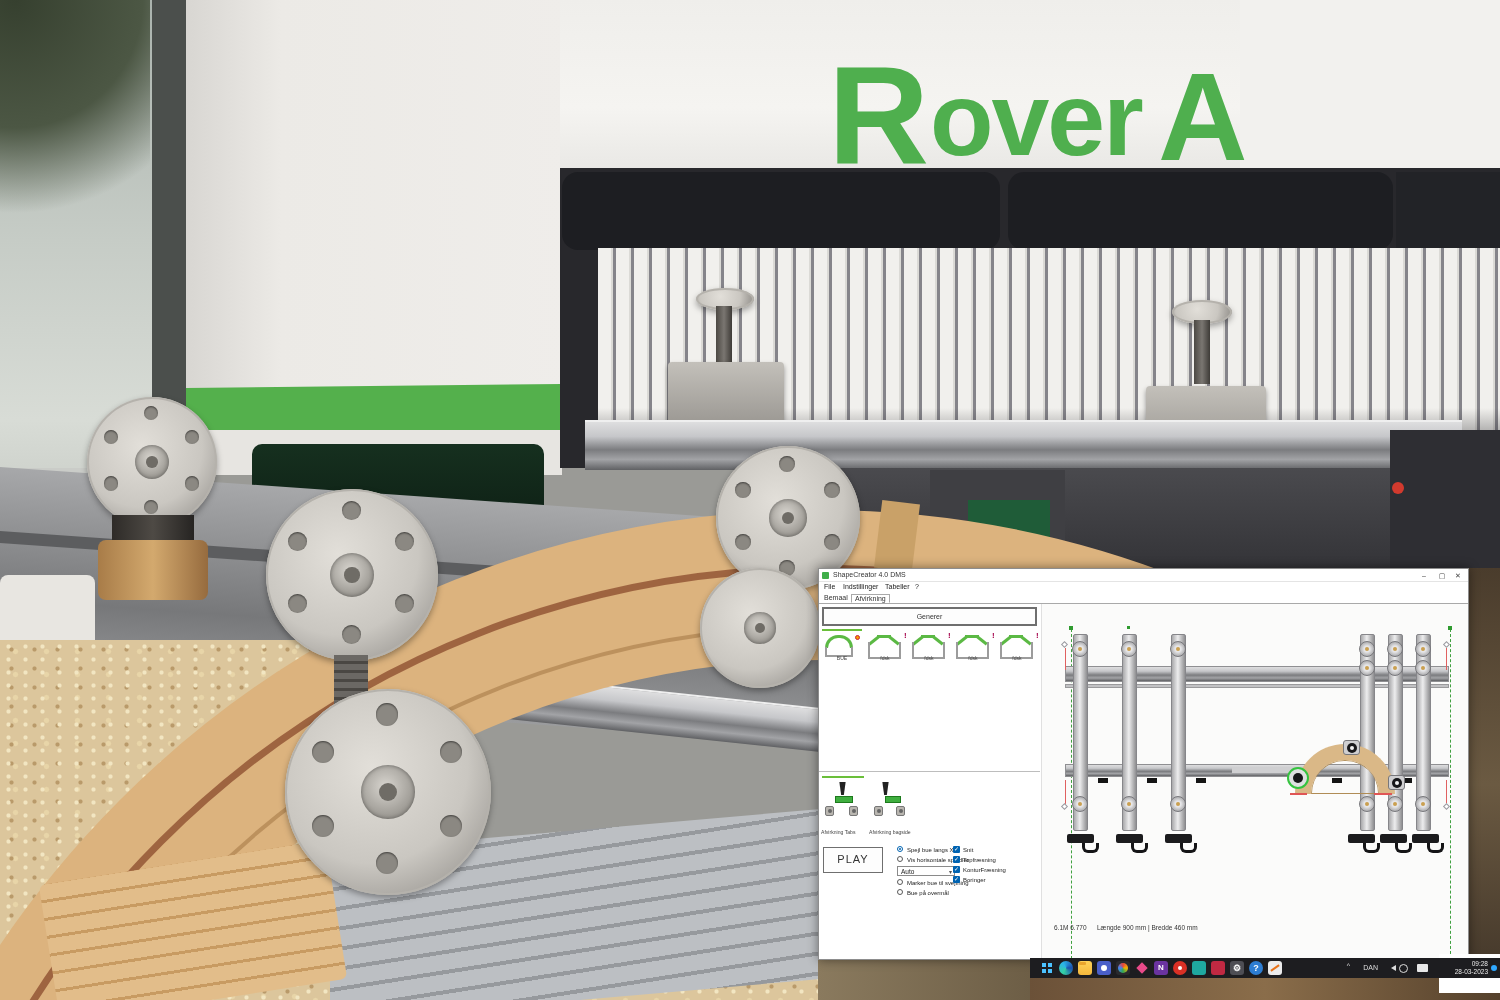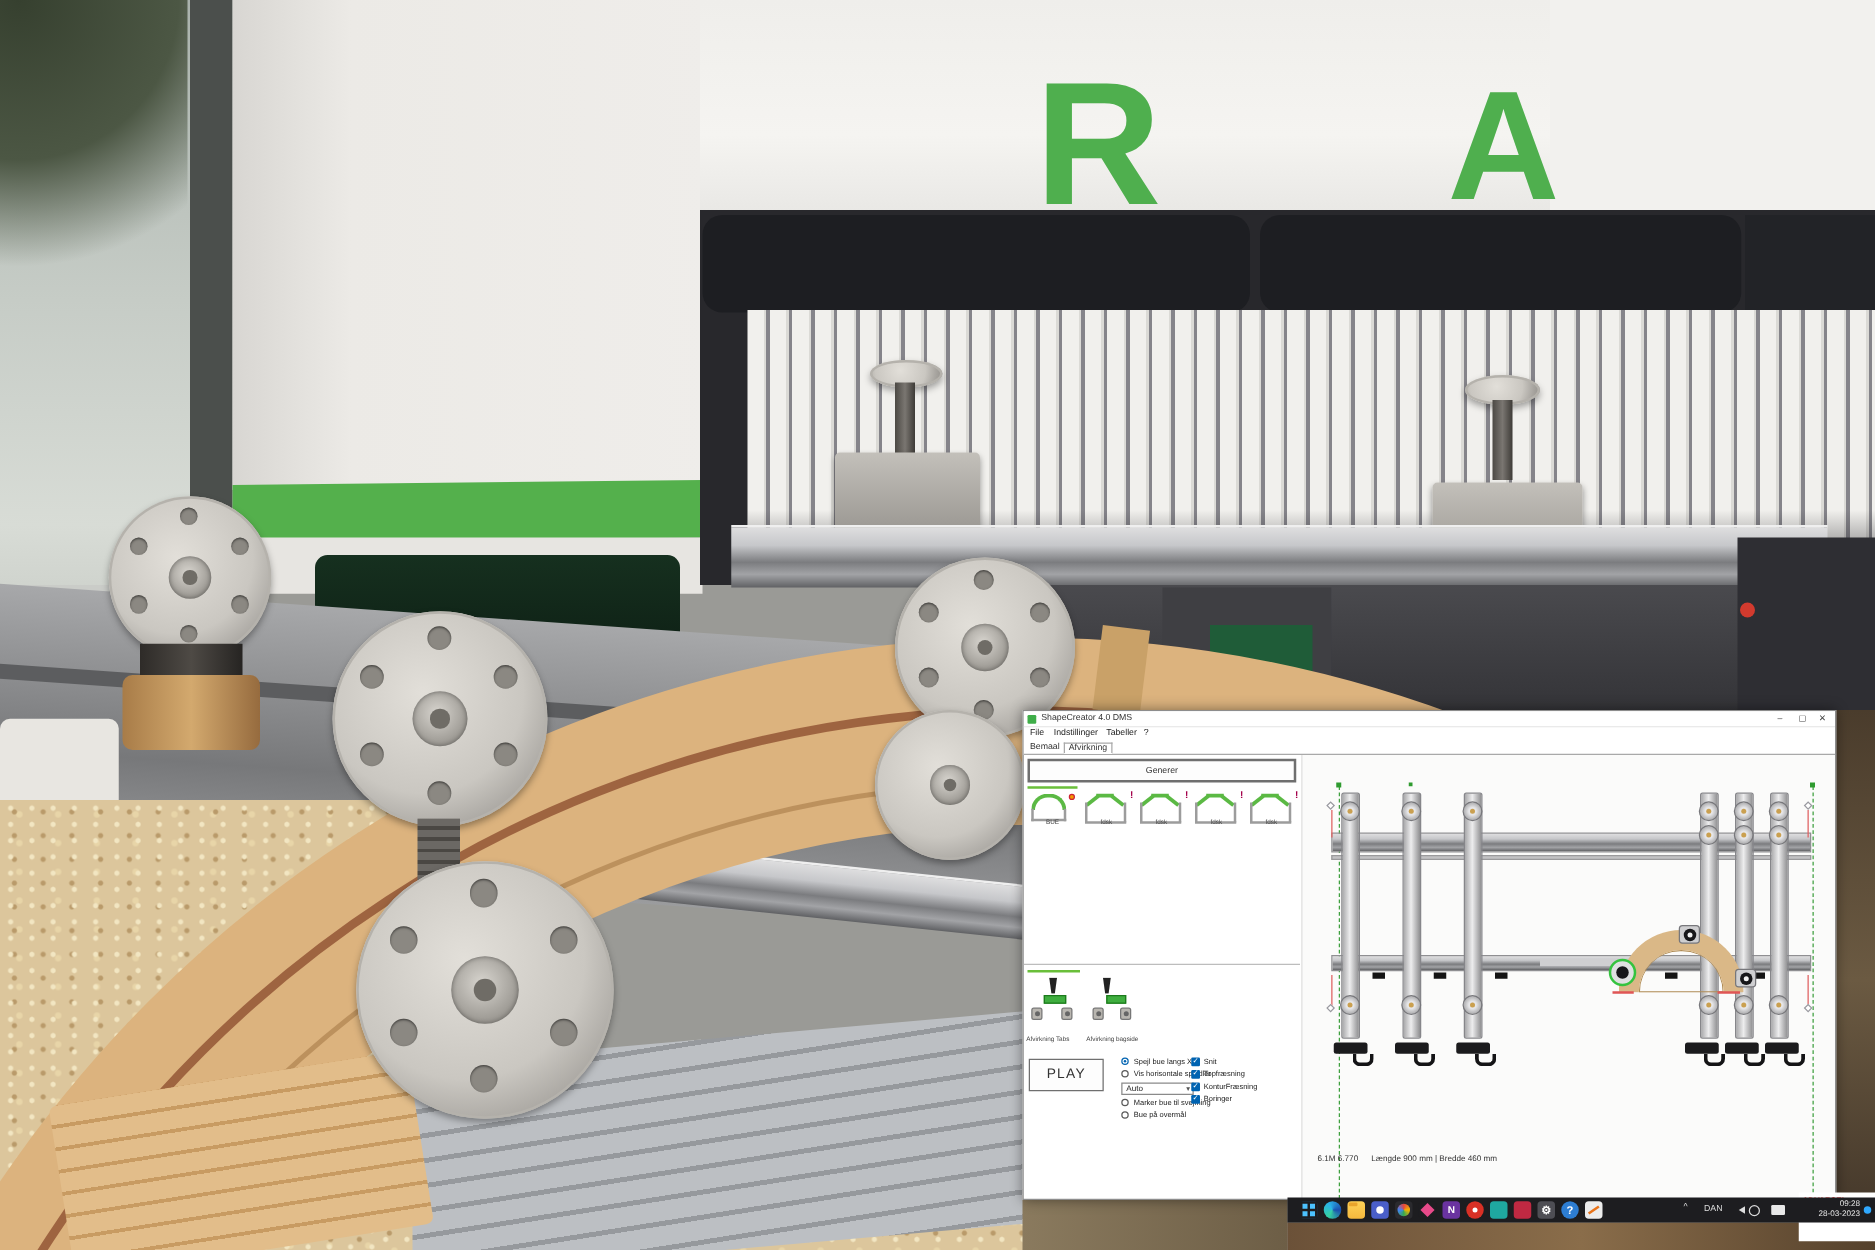--- a/index.html
+++ b/index.html
@@ -97,20 +97,21 @@
   <div class="abs ph" style="left:0;top:0;width:150px;height:250px;background:radial-gradient(circle at 10% 0%,#36402f 0%,#4c5744 45%,transparent 75%);"></div>
   <div class="abs ph" style="left:152px;top:0;width:34px;height:480px;background:#4b4f4c;"></div>
   <div class="abs ph" style="left:0;top:468px;width:190px;height:30px;background:#caccc8;"></div>
 
   <div class="abs ph" style="left:186px;top:0;width:380px;height:392px;background:linear-gradient(90deg,#d8d6d2 0%,#eceae6 25%,#efedea 100%);"></div>
   <div class="abs ph" style="left:560px;top:0;width:940px;height:180px;background:linear-gradient(180deg,#efeeeb 0%,#f5f4f1 60%,#e7e6e3 100%);"></div>
   <div class="abs ph" style="left:1240px;top:0;width:260px;height:180px;background:#f2f1ee;"></div>
 
   <div class="abs ph" style="left:828px;top:52px;width:470px;height:130px;color:#4faf4e;font-weight:bold;">
     <span class="abs" style="left:0;top:-18px;font-size:140px;">R</span>
+    <span class="abs" style="left:102px;top:8px;font-size:104px;letter-spacing:-2px;">over</span>
     <span class="abs" style="left:330px;top:-6px;font-size:124px;">A</span>
   </div>
 
   <div class="abs ph" style="left:186px;top:386px;width:376px;height:46px;background:#54b04c;transform:skewY(-0.6deg);"></div>
   <div class="abs ph" style="left:186px;top:430px;width:376px;height:45px;background:#e7e5e1;"></div>
 
   <div class="abs ph" style="left:560px;top:168px;width:940px;height:300px;background:#28282c;"></div>
   <div class="abs ph" style="left:562px;top:172px;width:438px;height:78px;background:#1d1e22;border-radius:16px;"></div>
   <div class="abs ph" style="left:1008px;top:172px;width:385px;height:78px;background:#1d1e22;border-radius:16px;"></div>
   <div class="abs ph" style="left:1396px;top:172px;width:104px;height:90px;background:#222327;"></div>

